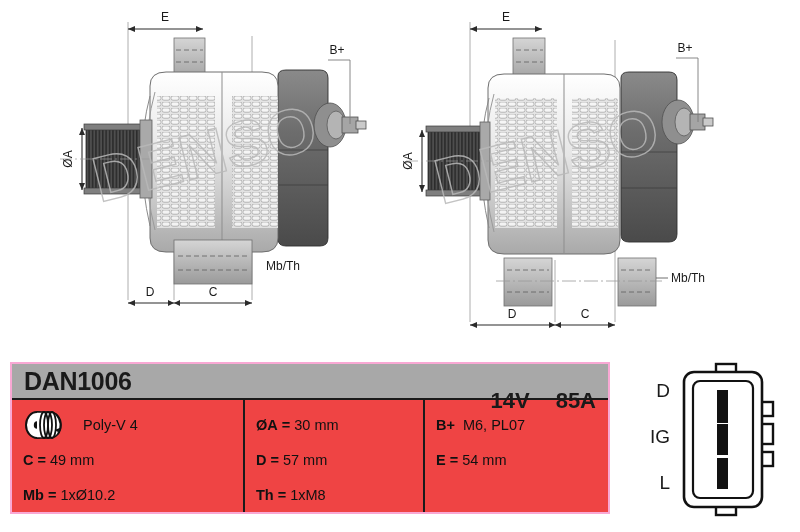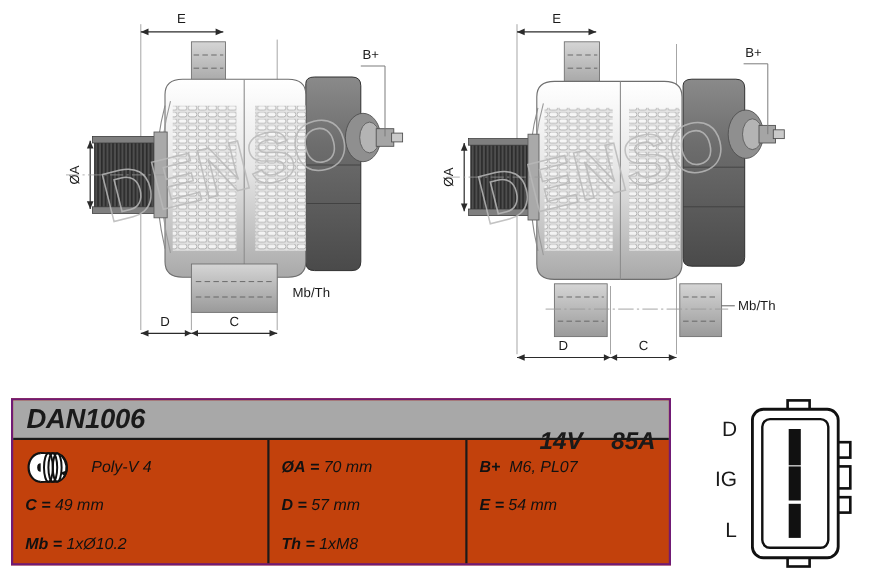--- a/index.html
+++ b/index.html
@@ -26,24 +26,23 @@
   #view-left  { left: 0; }
   #view-right { left: 400px; }
 
   
   #spec-table {
     position: absolute;
     left: 10px;
     top: 362px;
     width: 600px;
     height: 152px;
-    border: 2px solid #701a75;
+    border: 2px solid #f9a8d4;
     box-sizing: border-box;
-    background: #c2410c;
-    font-style: italic;
+    background: #ef4444;
   }
   #spec-header {
     height: 36px;
     background: #a8a8a8;
     border-bottom: 2px solid #1a1a1a;
     display: flex;
     align-items: center;
     box-sizing: border-box;
     padding: 0 12px;
   }
@@ -390,21 +389,21 @@
         <span class="spec-key">Mb</span>
         <span class="spec-eq">=</span>
         <span class="spec-val">1xØ10.2</span>
       </div>
     </div>
 
     <div class="spec-col" id="spec-col-2">
       <div class="spec-line">
         <span class="spec-key">ØA</span>
         <span class="spec-eq">=</span>
-        <span class="spec-val">70 mm</span>
+        <span class="spec-val">30 mm</span>
       </div>
       <div class="spec-line">
         <span class="spec-key">D</span>
         <span class="spec-eq">=</span>
         <span class="spec-val">57 mm</span>
       </div>
       <div class="spec-line">
         <span class="spec-key">Th</span>
         <span class="spec-eq">=</span>
         <span class="spec-val">1xM8</span>

